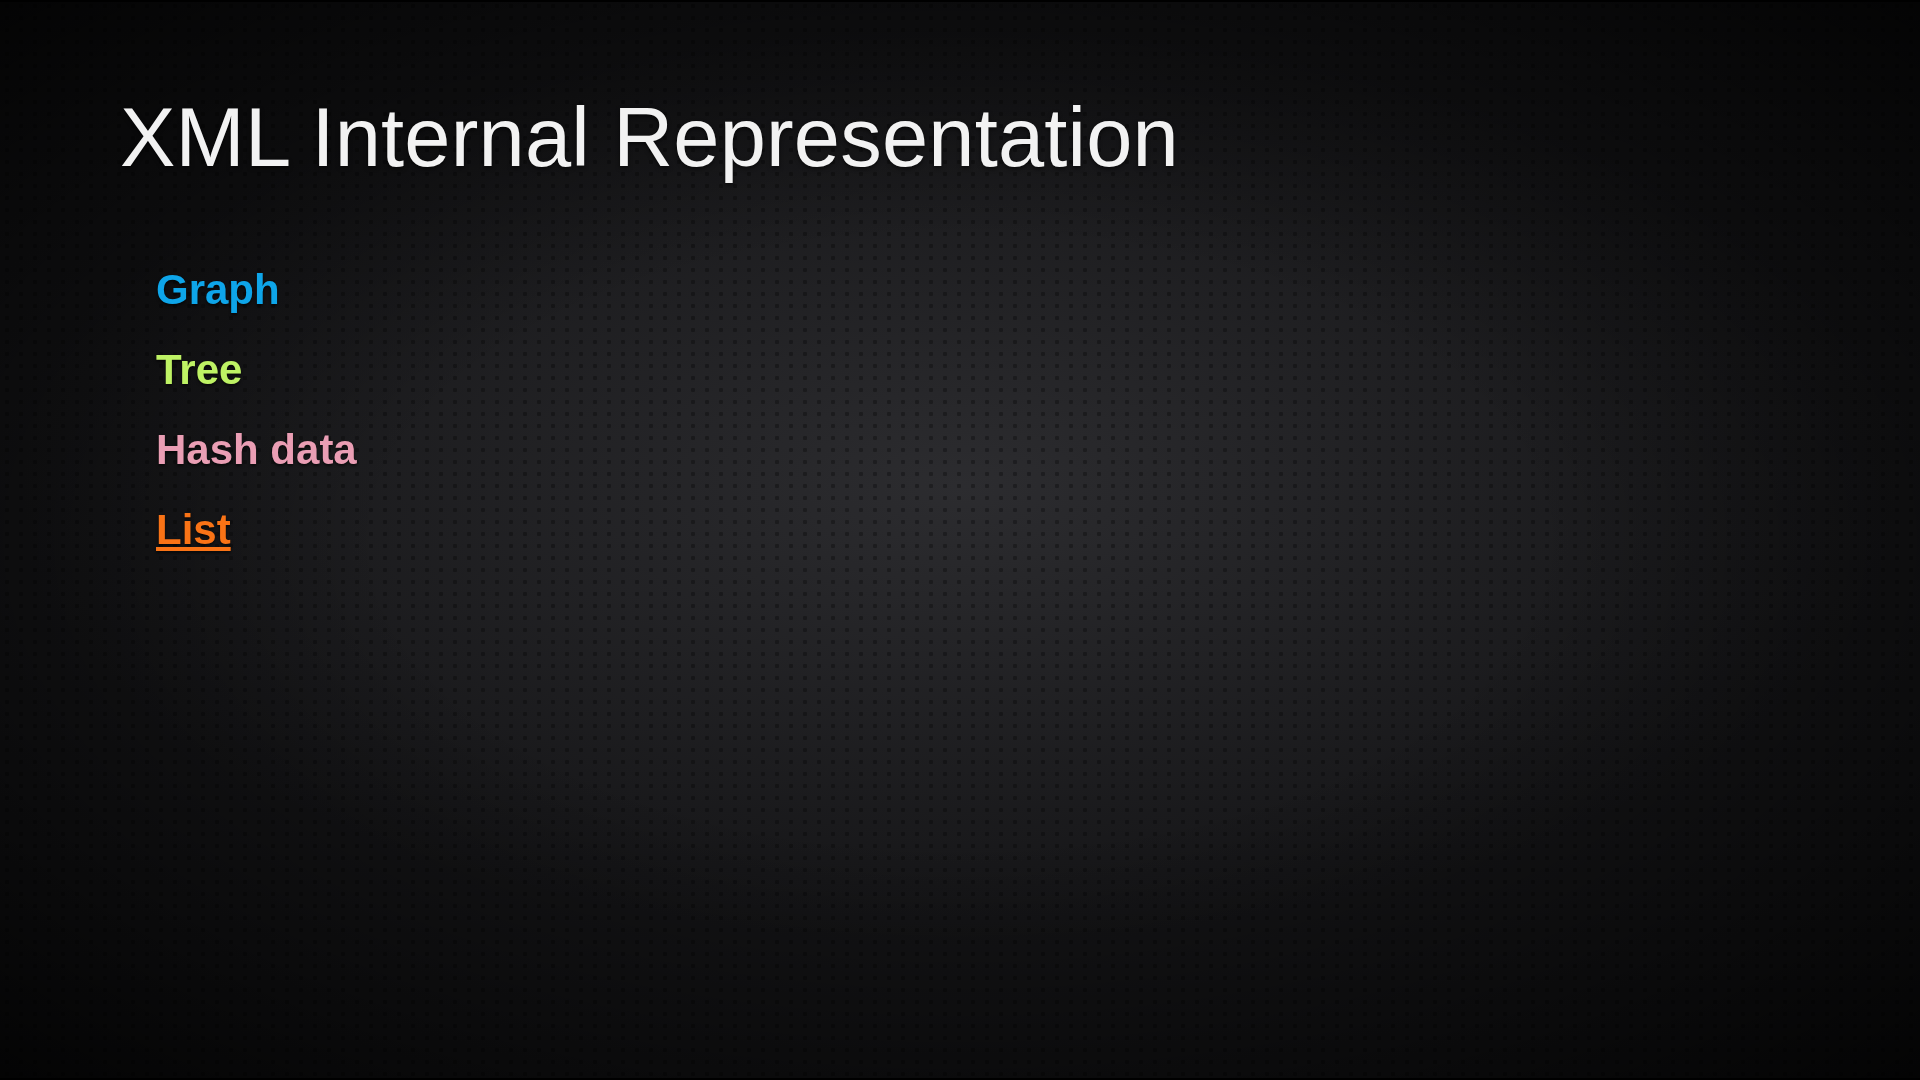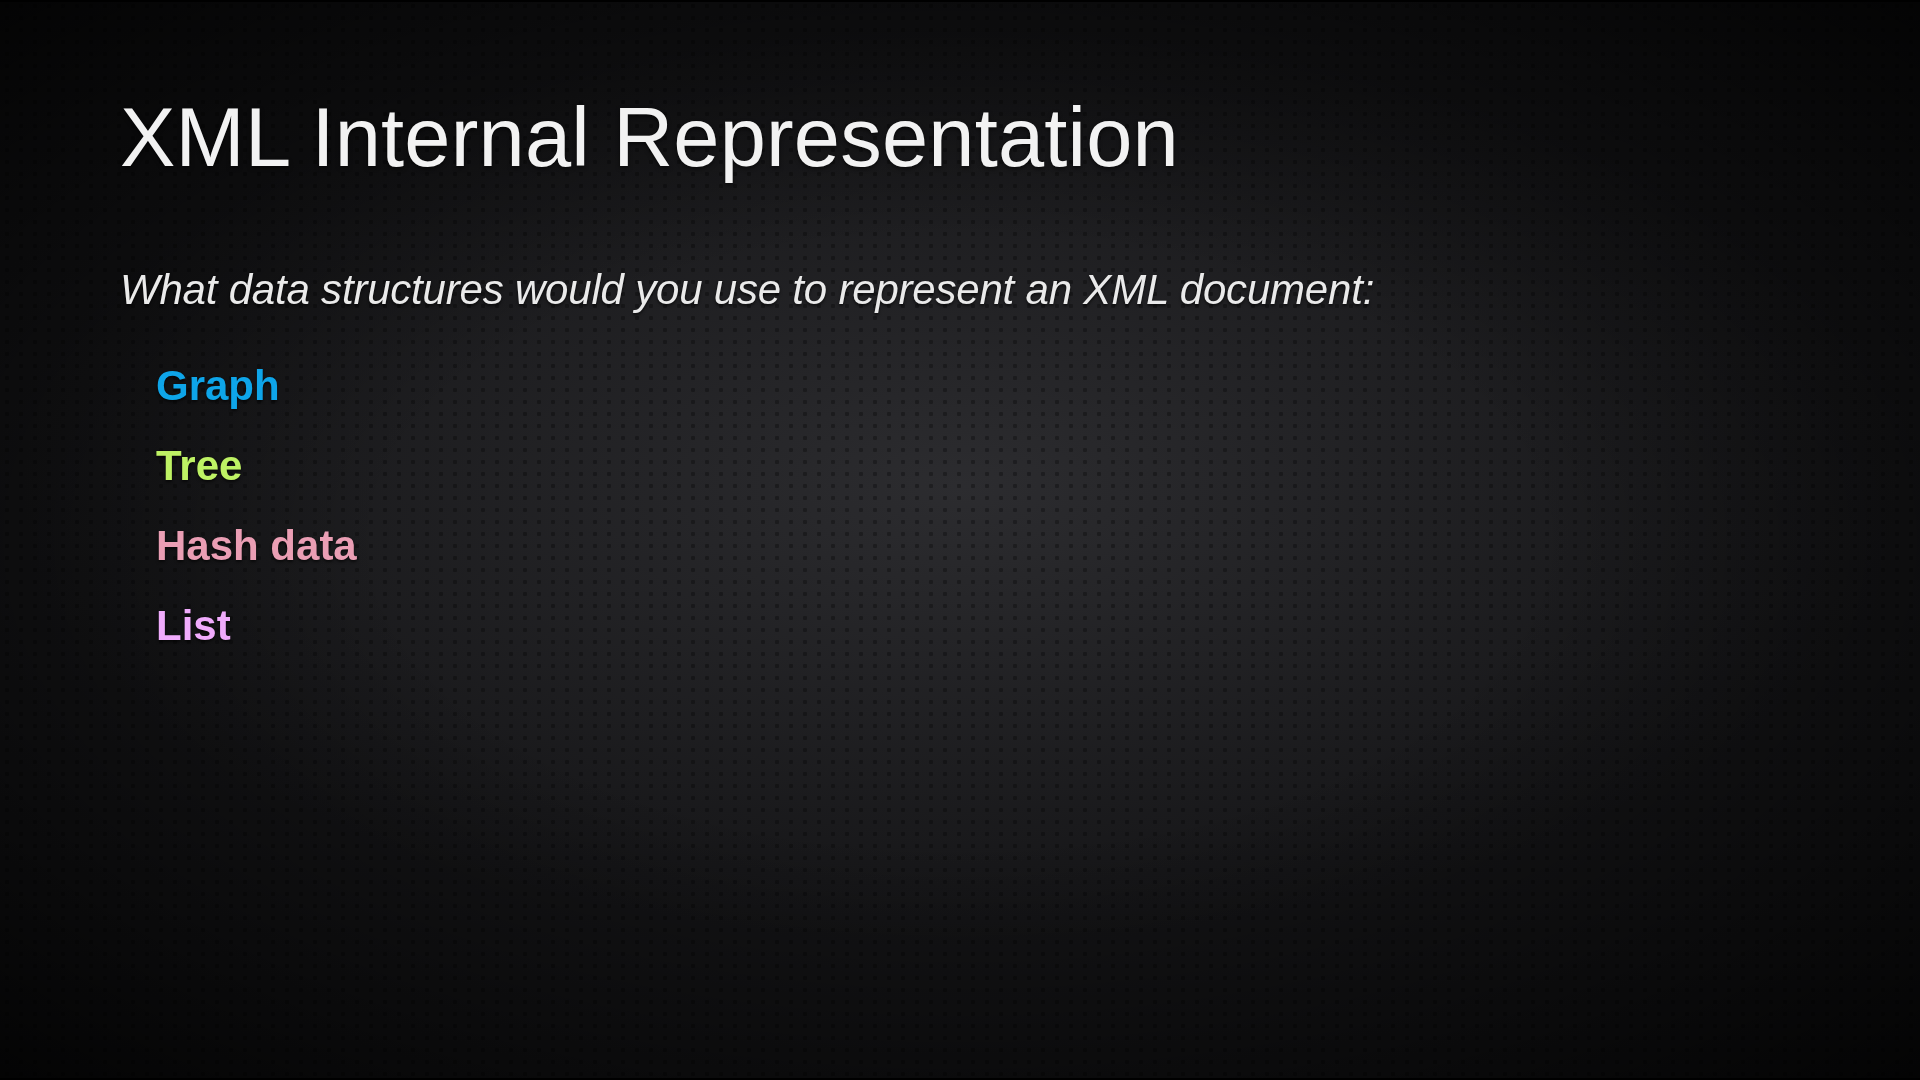--- a/index.html
+++ b/index.html
@@ -54,37 +54,36 @@
     }
     .opt {
       font-size: 42px;
       font-weight: 700;
       margin-bottom: 32px;
       text-shadow: 0 2px 3px rgba(0,0,0,0.6);
     }
     .c0 { color: #0ea5e9; }   
     .c1 { color: #bef264; }   
     .c2 { color: #ea9eb4; }   
-    .c3 { color: #f0abfc; }   
+    .c3 { color: #f97316; text-decoration: underline; }   
     .letterbox-top, .letterbox-bottom {
       position: absolute; left: 0; right: 0; height: 2px;
       background: #000; z-index: 5;
     }
     .letterbox-top { top: 0; }
     .letterbox-bottom { bottom: 0; }
   </style>
 </head>
 <body>
 
 <div class="dotgrid"></div>
 <div class="vignette"></div>
 
 <div class="content">
   <h1 class="title">XML Internal Representation</h1>
-  <p class="question">What data structures would you use to represent an XML document:</p>
   <div class="options">
     <div class="opt c0">Graph</div>
     <div class="opt c1">Tree</div>
     <div class="opt c2">Hash data</div>
     <div class="opt c3">List</div>
   </div>
 </div>
 
 <div class="letterbox-top"></div>
 <div class="letterbox-bottom"></div>

